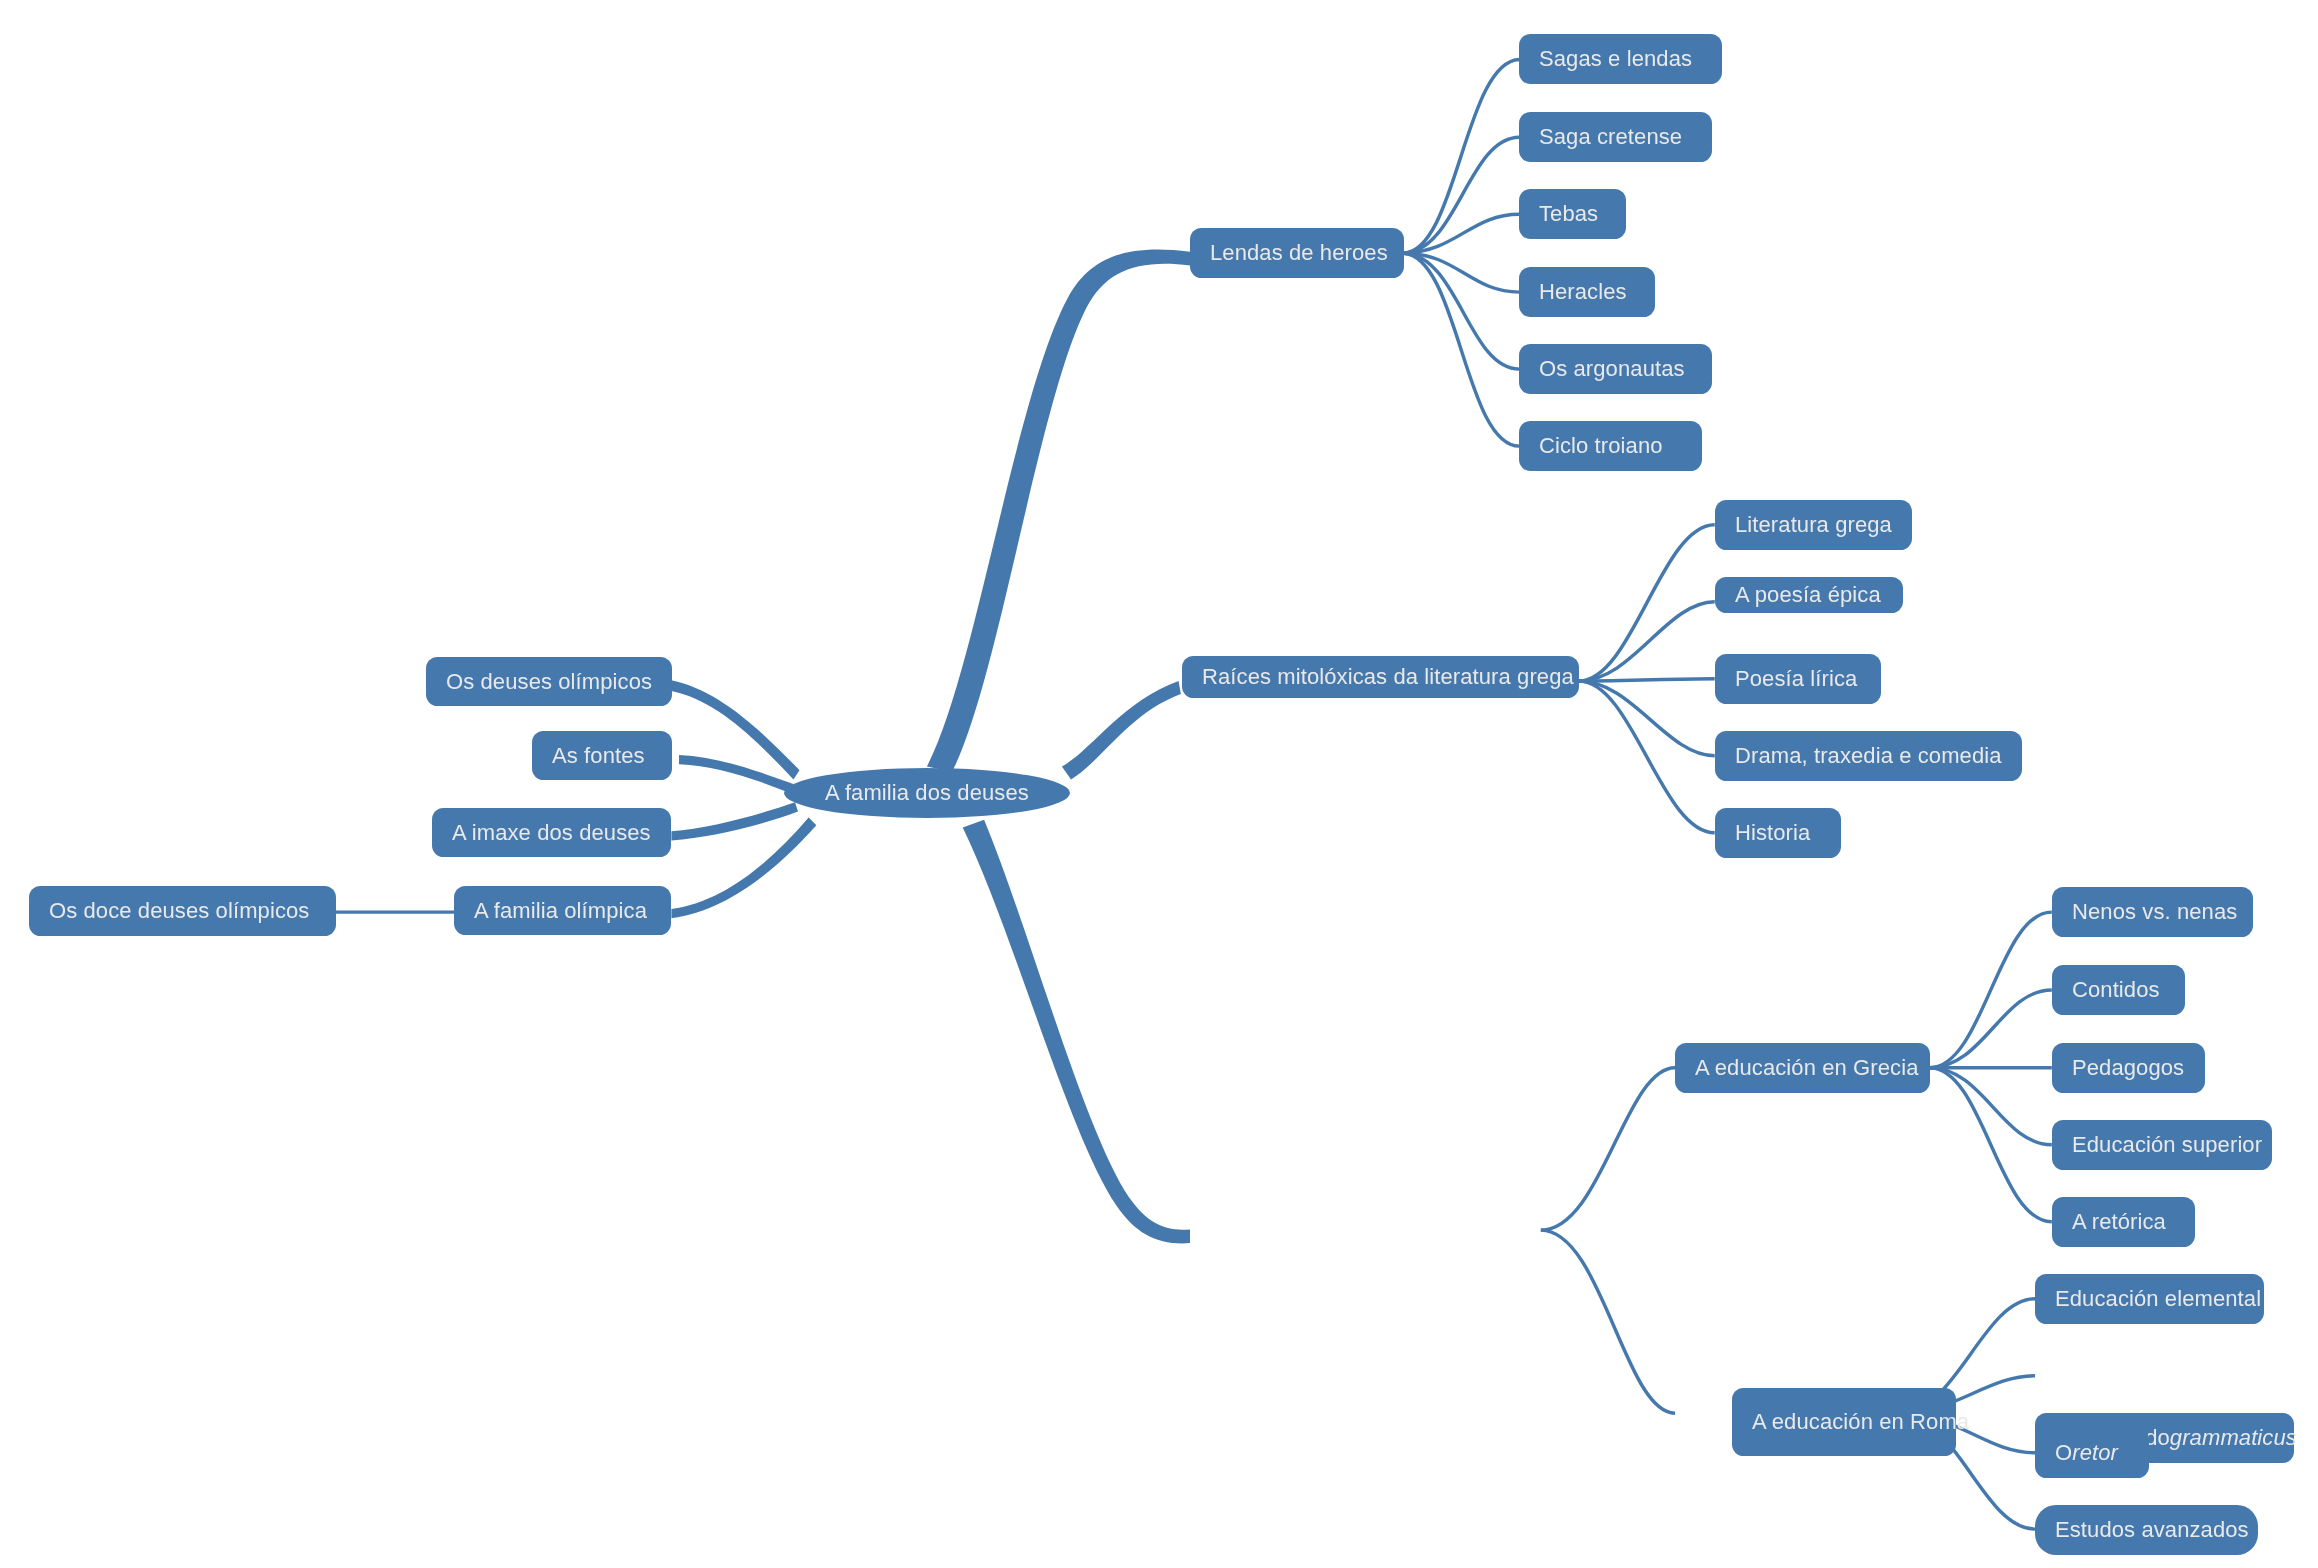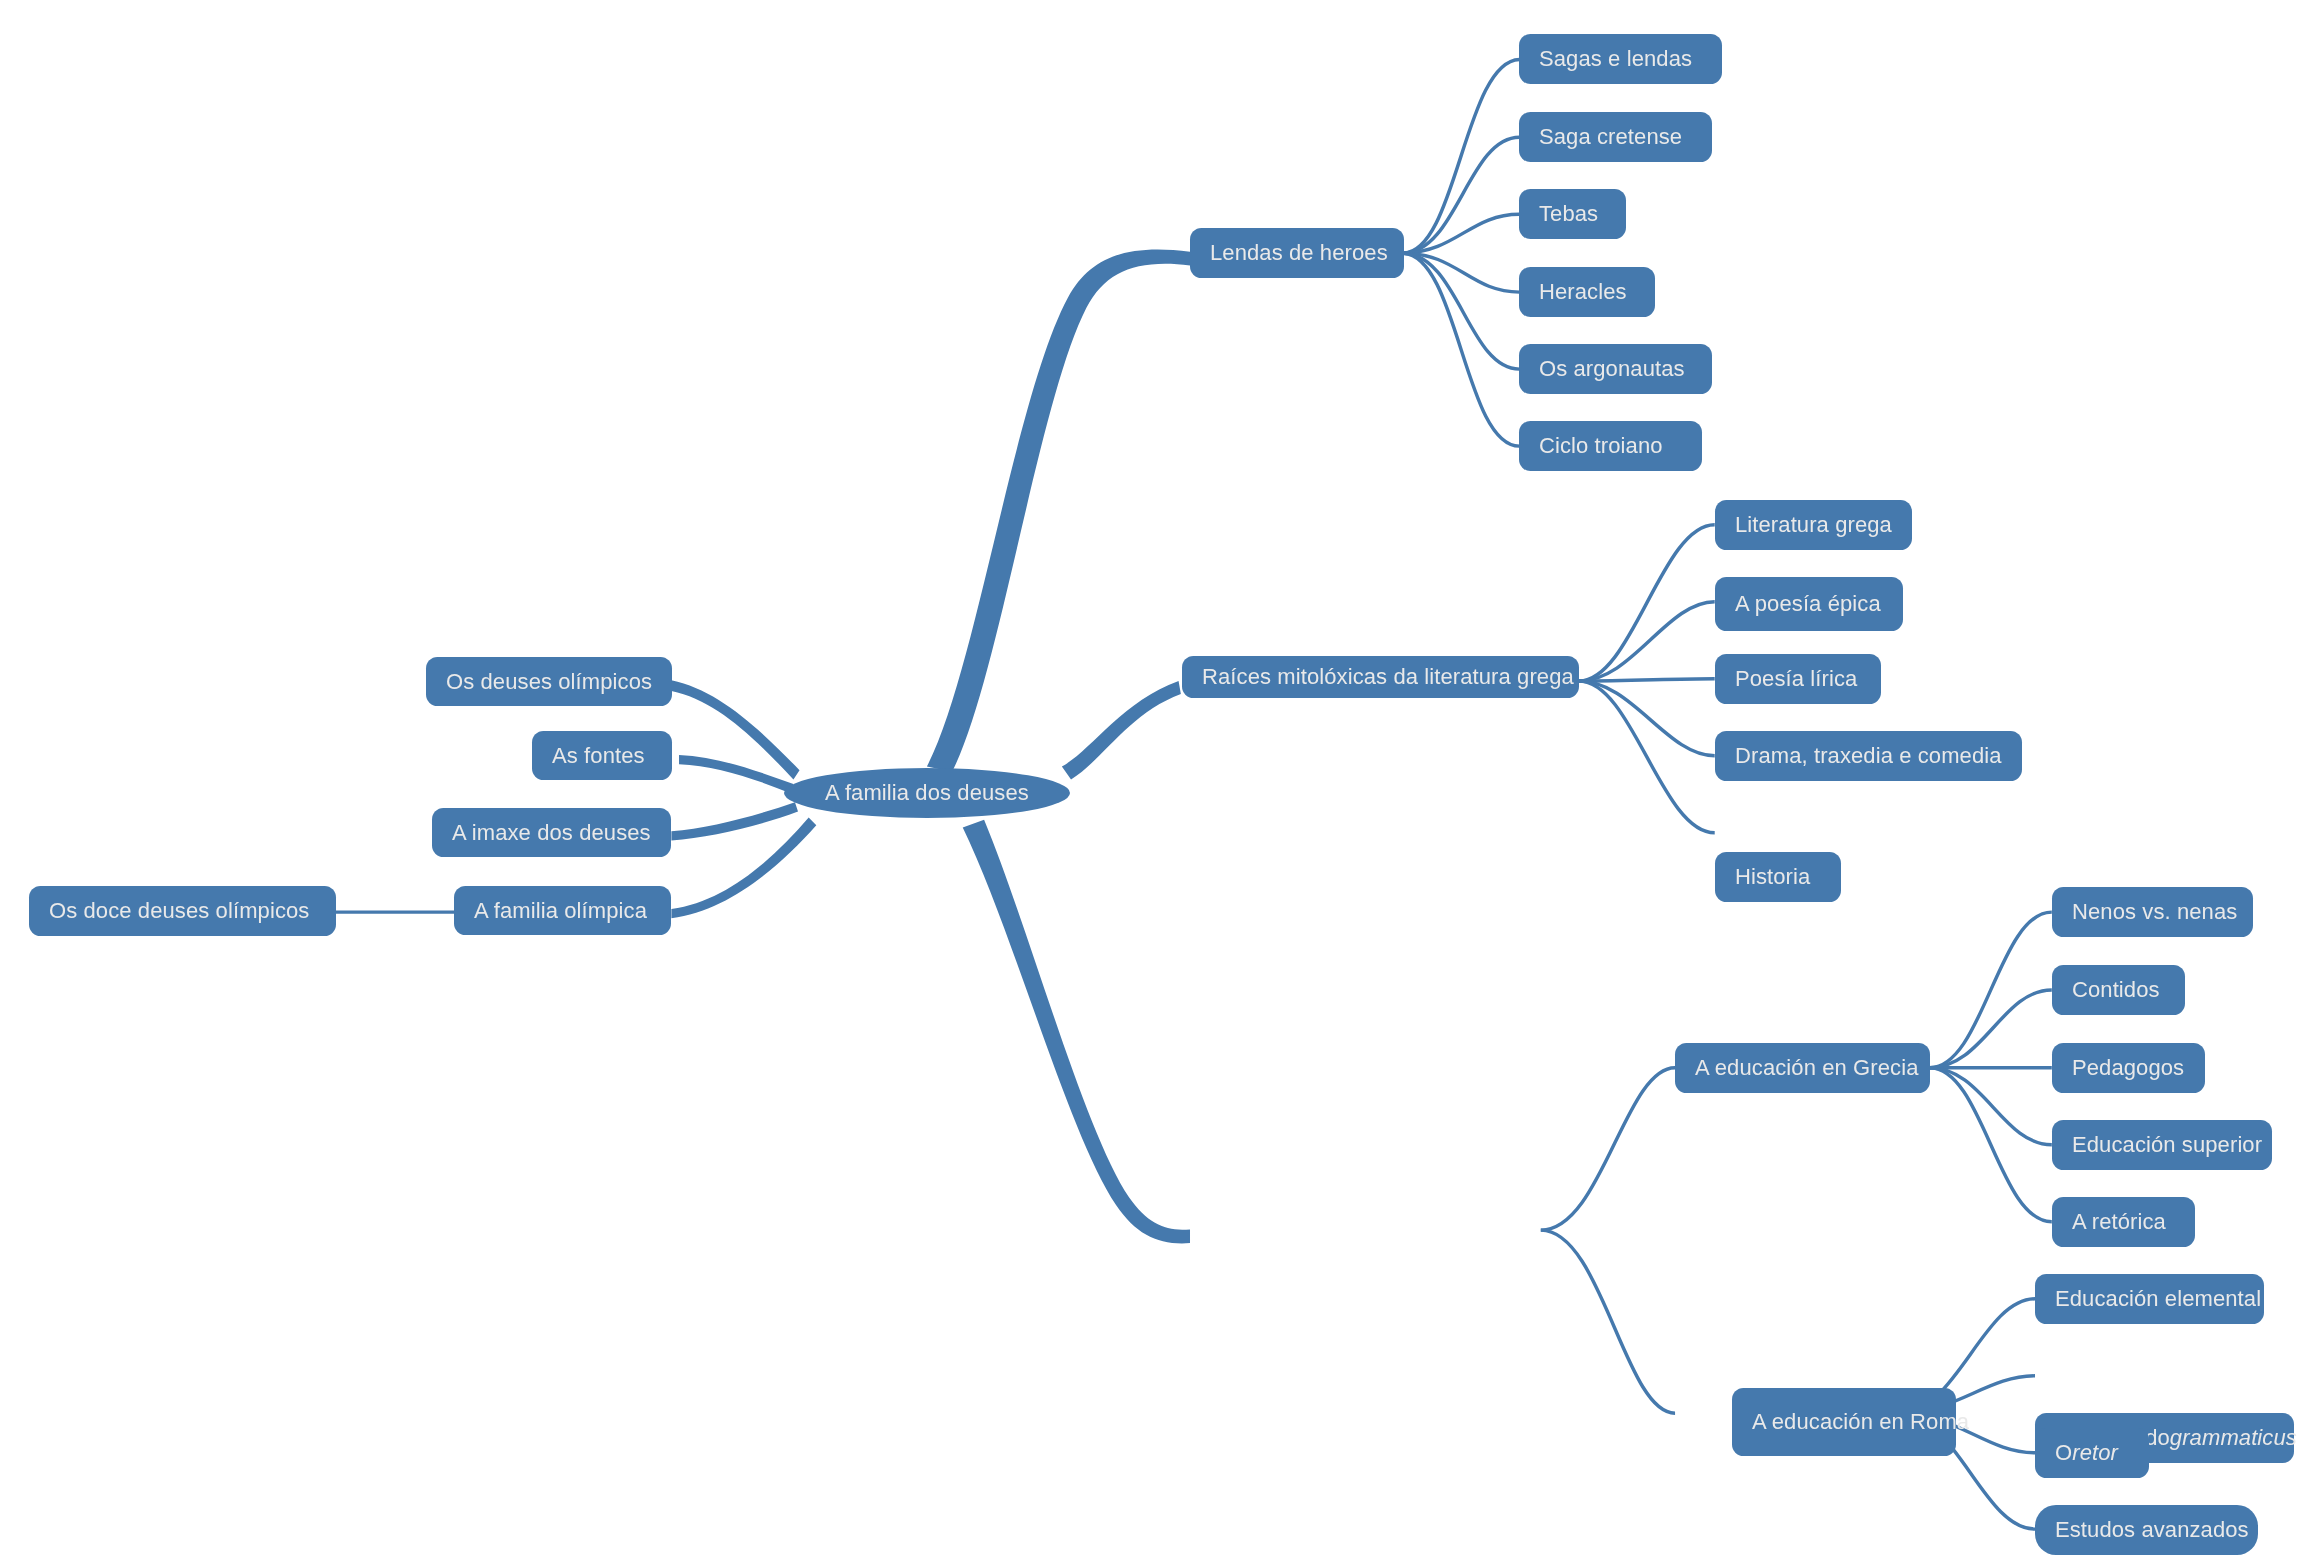--- a/index.html
+++ b/index.html
@@ -151,30 +151,30 @@
     <span>Ciclo troiano</span>
   </div>
 
   <div class="node" style="left:1182px; top:656px; width:397px; height:42px;">
     <span>Raíces mitolóxicas da literatura grega</span>
   </div>
 
   <div class="node" style="left:1715px; top:500px; width:197px; height:50px;">
     <span>Literatura grega</span>
   </div>
-  <div class="node" style="left:1715px; top:577px; width:188px; height:54px;">
+  <div class="node" style="left:1715px; top:577px; width:188px; height:36px;">
     <span>A poesía épica</span>
   </div>
   <div class="node" style="left:1715px; top:654px; width:166px; height:50px;">
     <span>Poesía lírica</span>
   </div>
   <div class="node" style="left:1715px; top:731px; width:307px; height:50px;">
     <span>Drama, traxedia e comedia</span>
   </div>
-  <div class="node" style="left:1715px; top:808px; width:126px; height:50px;margin-top:44px;">
+  <div class="node" style="left:1715px; top:808px; width:126px; height:50px;">
     <span>Historia</span>
   </div>
 
 
   <div class="node" style="left:1675px; top:1043px; width:255px; height:50px;">
     <span>A educación en Grecia</span>
   </div>
 
   <div class="node" style="left:2052px; top:887px; width:201px; height:50px;">
     <span>Nenos vs. nenas</span>

